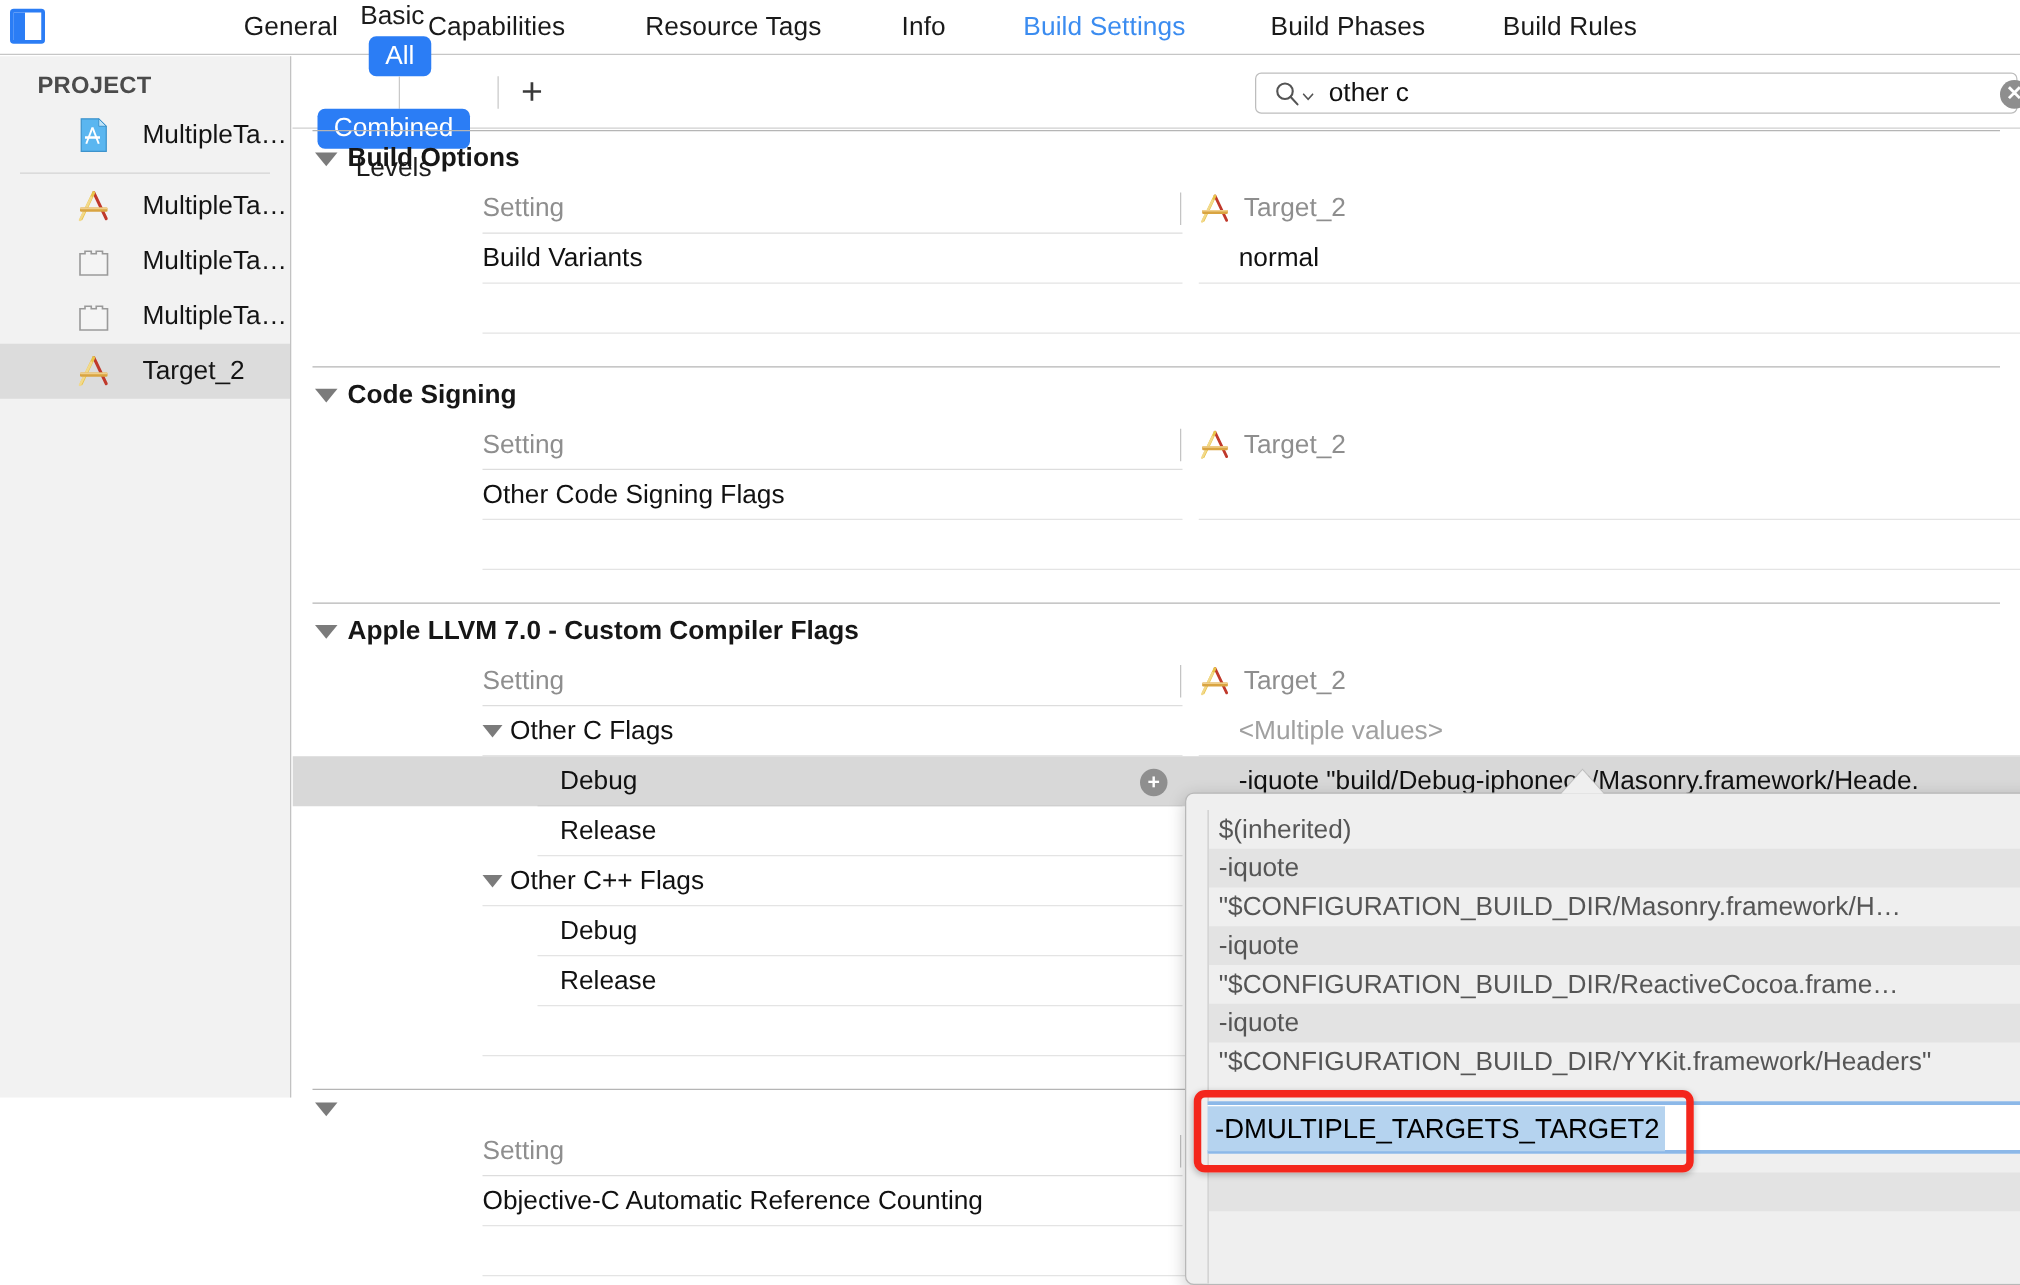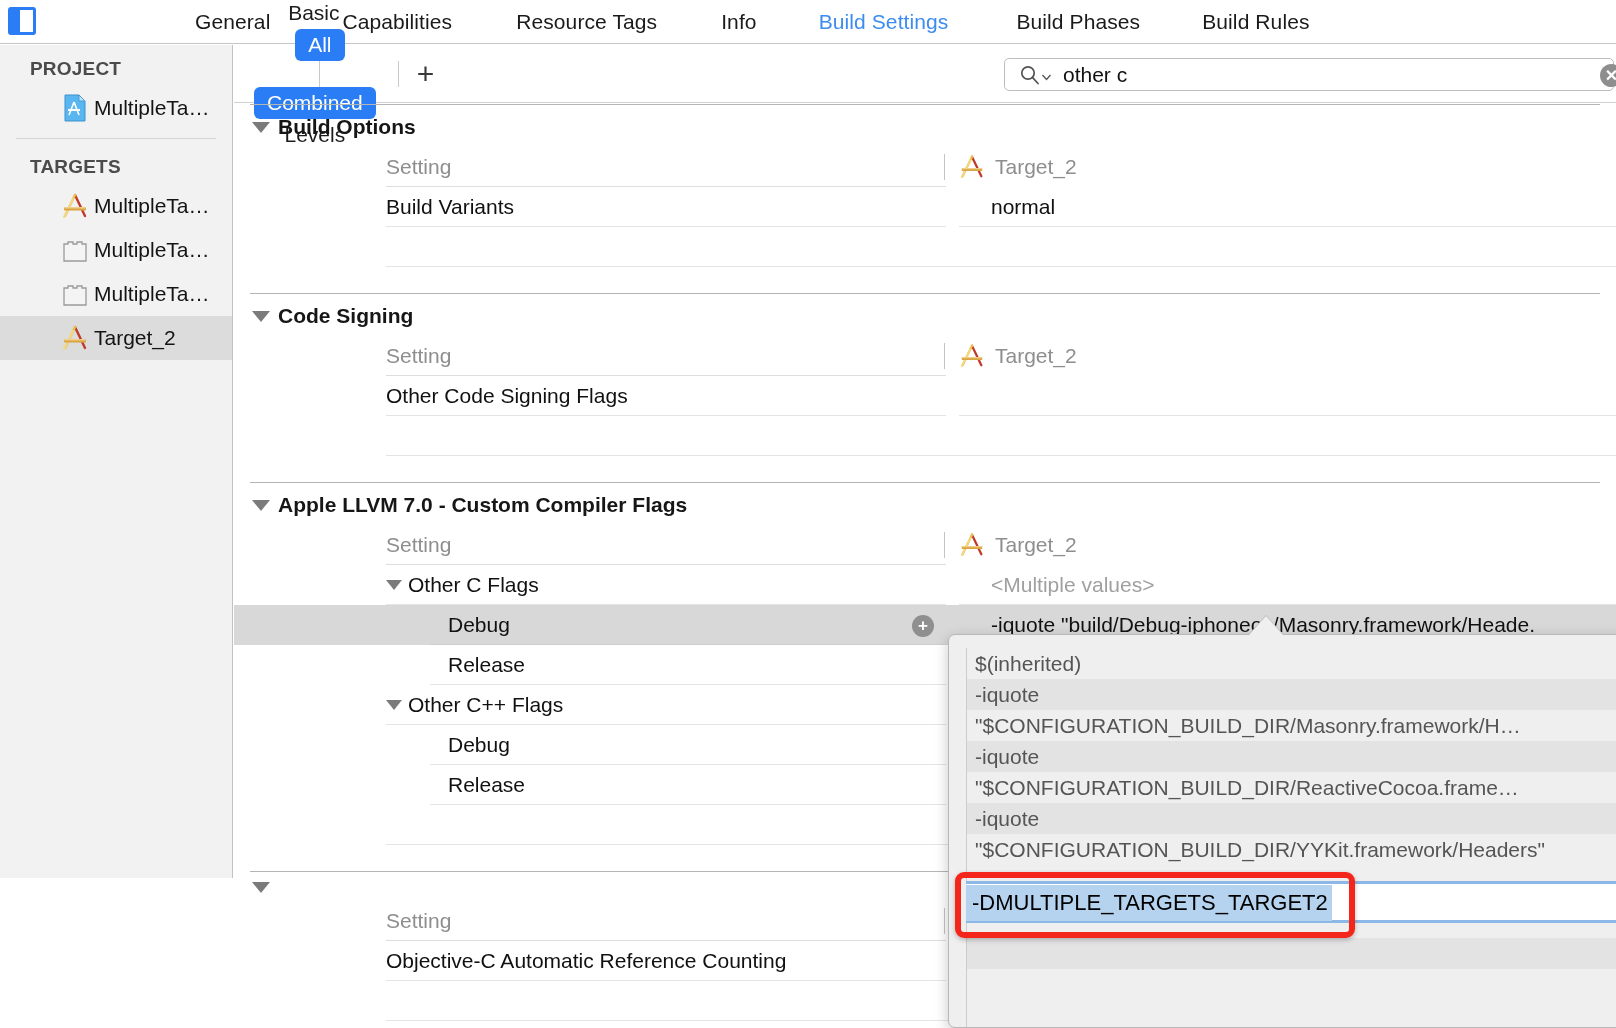--- a/index.html
+++ b/index.html
@@ -45,21 +45,21 @@
     border-right: 1px solid #c2c2c2;
     overflow: hidden;
   }
   .sb-group-title {
     font-size: 19px; font-weight: bold; color: #4b4b4b;
     padding: 13px 0 6px 30px; letter-spacing: 0.2px;
   }
   .sb-sep { height: 1px; background: #d4d4d4; margin: 8px 16px 4px 16px; }
   .sb-item {
     display: flex; align-items: center;
-    height: 44px; padding-left: 60px; gap: 6px;
+    height: 44px; padding-left: 60px; gap: 26px;
   }
   .sb-item.selected { background: #dcdcdc; }
   .sb-item .label {
     font-size: 21px; color: #141414; white-space: nowrap; overflow: hidden;
   }
   .sb-ico { width: 28px; height: 30px; flex: 0 0 28px; position: relative; }
 
   
   .main {
     position: absolute; left: 234px; top: 45px;
@@ -244,21 +244,20 @@
     <path d="M5 2 h14 l6 6 v20 h-20 z" fill="#5ab6f0" stroke="#3d93cc" stroke-width="1"></path>
     <path d="M19 2 v6 h6 z" fill="#bfe3f8" stroke="#3d93cc" stroke-width="0.8"></path>
     <path d="M14 9 L19 22" stroke="#ffffff" stroke-width="1.6"></path>
     <path d="M14 9 L9 22" stroke="#ffffff" stroke-width="1.6"></path>
     <rect x="8" y="16" width="12" height="2" fill="#ffffff"></rect>
   </svg></span>
           <span class="label">MultipleTa…</span>
         </div>
       </div>
     <div class="sb-sep"></div>
-    <div class="sb-group-title">TARGETS</div>
     <div id="target-items">
         <div class="sb-item">
           <span class="sb-ico"><svg width="30" height="30" viewBox="0 0 30 30">
     <path d="M15 4 L25 25" stroke="#c0392b" stroke-width="2.4" stroke-linecap="round"></path>
     <path d="M15 4 L5 25" stroke="#e8c34a" stroke-width="2.4" stroke-linecap="round"></path>
     <path d="M13 8 L4 26" stroke="#f2d98a" stroke-width="2" stroke-linecap="round"></path>
     <rect x="4" y="16" width="22" height="3.4" rx="1" fill="#d9a441"></rect>
     <rect x="4" y="16" width="22" height="1.4" rx="0.6" fill="#f0cf8c"></rect>
   </svg></span>
           <span class="label">MultipleTa…</span>

